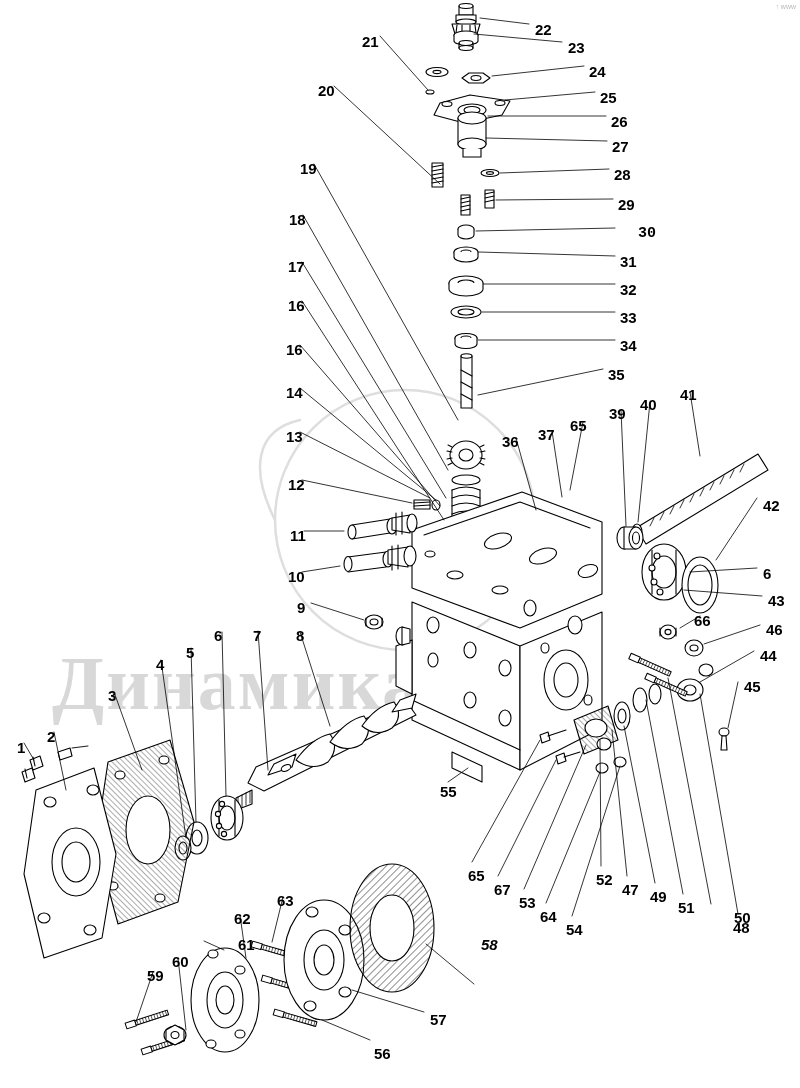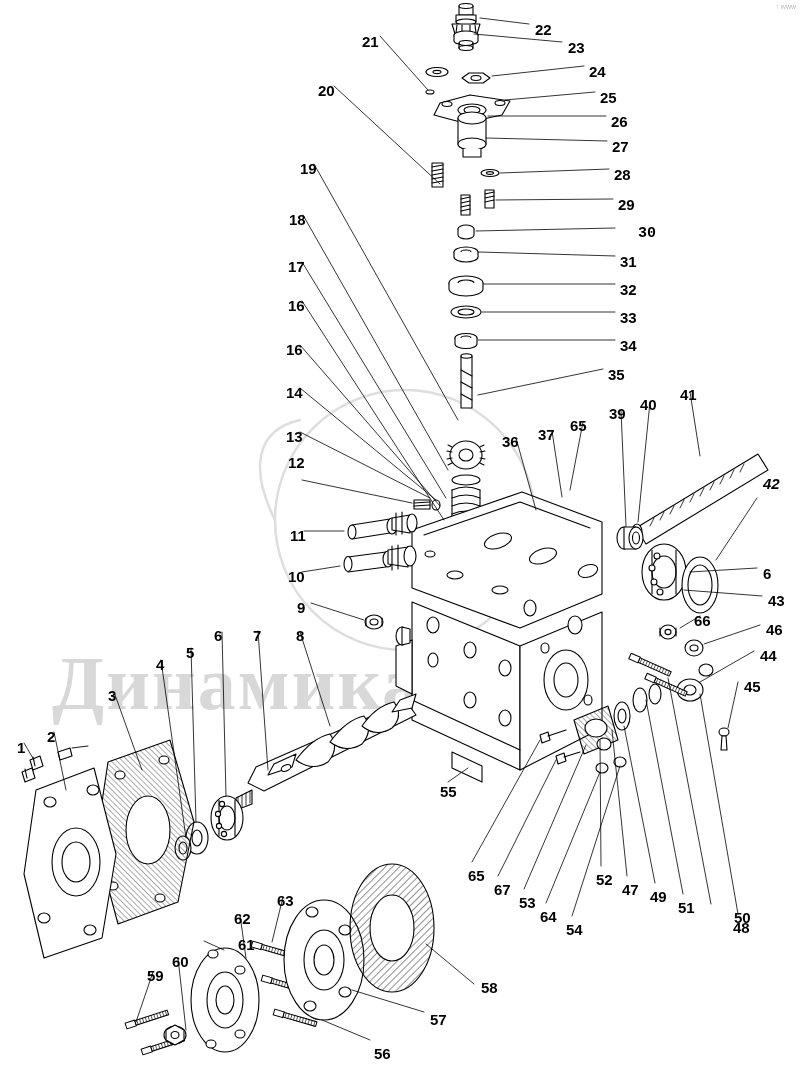--- a/index.html
+++ b/index.html
@@ -536,22 +536,22 @@
       <div class="callout" style="left: 286px; top: 342px;">16</div>
       <div class="callout" style="left: 608px; top: 367px;">35</div>
       <div class="callout" style="left: 286px; top: 385px;">14</div>
       <div class="callout" style="left: 640px; top: 397px;">40</div>
       <div class="callout" style="left: 680px; top: 387px;">41</div>
       <div class="callout" style="left: 286px; top: 429px;">13</div>
       <div class="callout" style="left: 609px; top: 406px;">39</div>
       <div class="callout" style="left: 570px; top: 418px;">65</div>
       <div class="callout" style="left: 538px; top: 427px;">37</div>
       <div class="callout" style="left: 502px; top: 434px;">36</div>
-      <div class="callout" style="left: 288px; top: 455px;">12</div>
-      <div class="callout" style="left: 763px; top: 476px; font-style: italic;">42</div>
+      <div class="callout" style="left: 288px; top: 477px;">12</div>
+      <div class="callout" style="left: 763px; top: 498px;">42</div>
       <div class="callout" style="left: 290px; top: 528px;">11</div>
       <div class="callout" style="left: 288px; top: 569px;">10</div>
       <div class="callout" style="left: 763px; top: 566px;">6</div>
       <div class="callout" style="left: 768px; top: 593px;">43</div>
       <div class="callout" style="left: 297px; top: 600px;">9</div>
       <div class="callout" style="left: 694px; top: 613px;">66</div>
       <div class="callout" style="left: 766px; top: 622px;">46</div>
       <div class="callout" style="left: 760px; top: 648px;">44</div>
       <div class="callout" style="left: 214px; top: 628px;">6</div>
       <div class="callout" style="left: 253px; top: 628px;">7</div>
@@ -572,18 +572,18 @@
       <div class="callout" style="left: 678px; top: 900px;">51</div>
       <div class="callout" style="left: 706px; top: 910px; margin-left: 28px;">50</div>
       <div class="callout" style="left: 733px; top: 920px;">48</div>
       <div class="callout" style="left: 540px; top: 909px;">64</div>
       <div class="callout" style="left: 566px; top: 922px;">54</div>
       <div class="callout" style="left: 277px; top: 893px;">63</div>
       <div class="callout" style="left: 234px; top: 911px;">62</div>
       <div class="callout" style="left: 198px; top: 937px; margin-left: 40px;">61</div>
       <div class="callout" style="left: 172px; top: 954px;">60</div>
       <div class="callout" style="left: 147px; top: 968px;">59</div>
-      <div class="callout" style="left: 481px; top: 980px;">58</div>
+      <div class="callout" style="left: 481px; top: 937px; font-style: italic;">58</div>
       <div class="callout" style="left: 430px; top: 1012px;">57</div>
       <div class="callout" style="left: 374px; top: 1046px;">56</div>
     </div>
 
 </div>
 
 </body></html>

